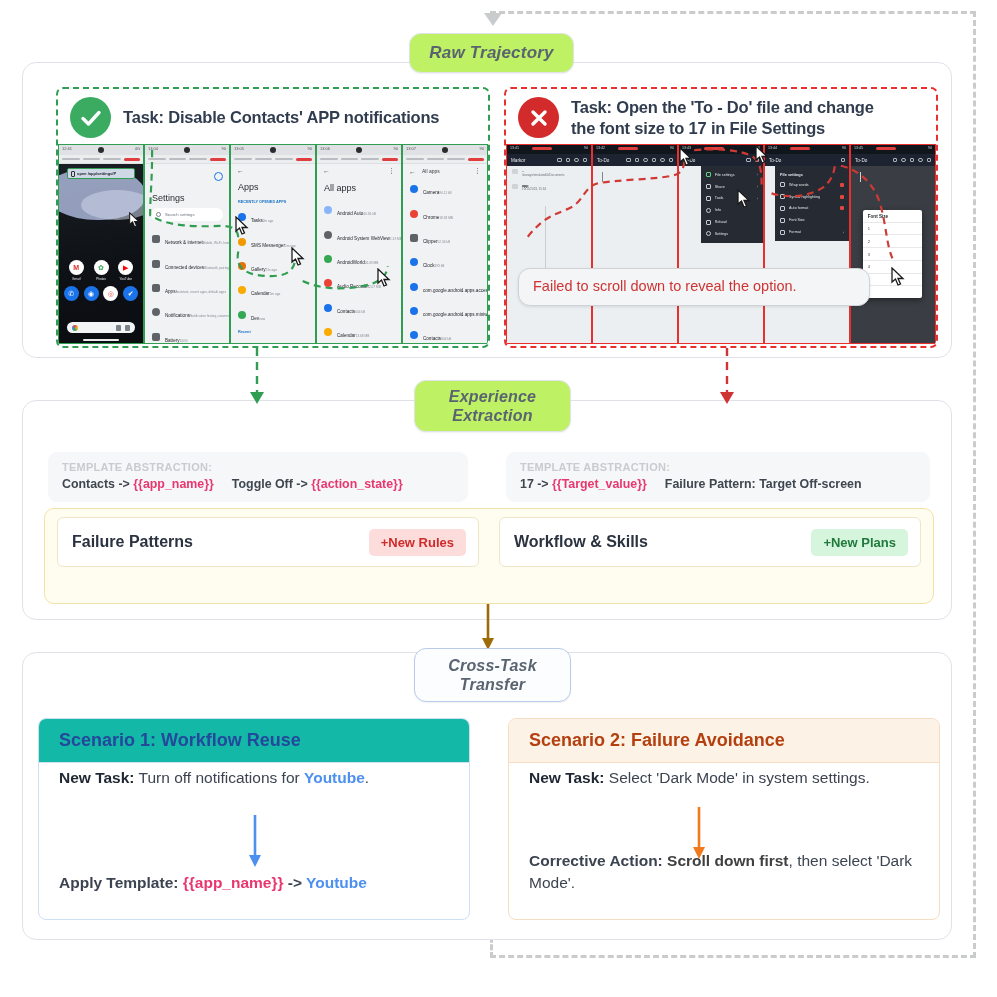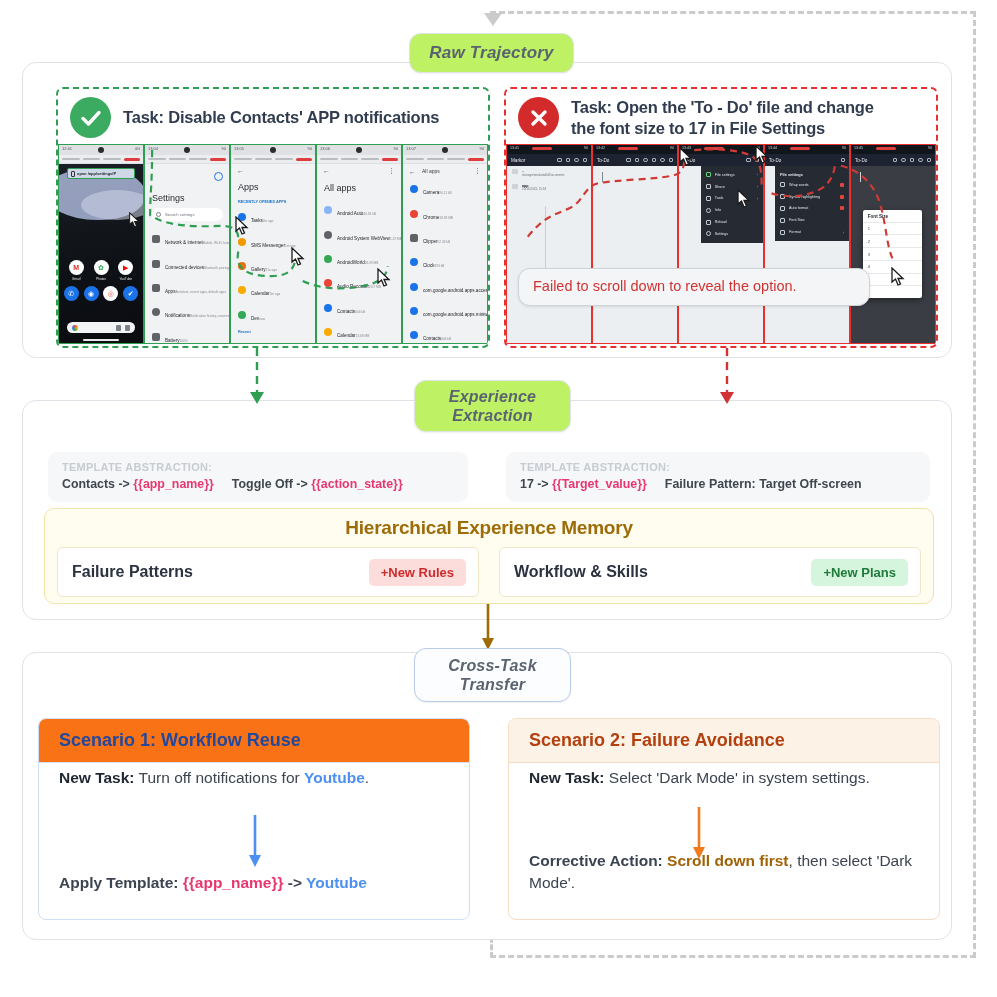--- a/index.html
+++ b/index.html
@@ -226,28 +226,28 @@
   .pill.green{ background:#d6f5dd; color:#1f7a3c; }
   .pill.red  { background:#fddcdc; color:#cf2b2b; }
 
   
   .scen{
     position:absolute; border-radius:8px; overflow:hidden; background:#ffffff;
   }
   #scen1{ left:38px;  top:718px; width:432px; height:202px; border:1.5px solid #cfe0f5; }
   #scen2{ left:508px; top:718px; width:432px; height:202px; border:1.5px solid #f6ddc4; }
   .scen-hd{ padding:11px 0 11px 20px; font-size:18px; font-weight:bold; }
-  #scen1 .scen-hd{ background:#f97316; color:#23489c; border-bottom:1px solid #cfe0f5;}
+  #scen1 .scen-hd{ background:#14b8a6; color:#23489c; border-bottom:1px solid #cfe0f5;}
   #scen2 .scen-hd{ background:#fdf2e6; color:#b4400f; border-bottom:1px solid #f6ddc4;}
   .scen-bd{ padding:4px 18px 0 20px; position:relative; height:145px;}
   .scen-bd .p{ font-size:15.5px; color:#3c4451; line-height:1.42; font-weight:normal;}
   .scen-bd .p b{ color:#1f2733; }
   .blue  { color:#4d90f0; font-weight:bold; }
   .pink  { color:#e8376f; font-weight:bold; }
-  .orange{ color:#a16207; font-weight:bold; }
+  .orange{ color:#404040; font-weight:bold; }
   .scen-bd .p2{ position:absolute; left:20px; right:14px; bottom:14px;
                 font-size:15.5px; color:#3c4451; line-height:1.42; }
   .arrow-mid{ position:absolute; left:50%; top:52px; }
 
   
   .conn { position:absolute; z-index:3; }
 </style>
 </head>
 <body>
 
@@ -786,21 +786,20 @@
 </div>
 
 <div class="tmpl" id="tmpl-right">
   <div class="cap">TEMPLATE ABSTRACTION:</div>
   <div class="row">
     <span>17 -&gt; </span><span class="var">{{Target_value}}</span><span class="gap"></span><span>Failure Pattern: Target Off-screen</span>
   </div>
 </div>
 
 <div class="hem">
-  <div class="hem-title">Hierarchical Experience Memory</div>
   <div class="hem-cards">
     <div class="hem-card">
       <span class="ttl">Failure Patterns</span>
       <span class="pill red">+New Rules</span>
     </div>
     <div class="hem-card">
       <span class="ttl">Workflow &amp; Skills</span>
       <span class="pill green">+New Plans</span>
     </div>
   </div>

